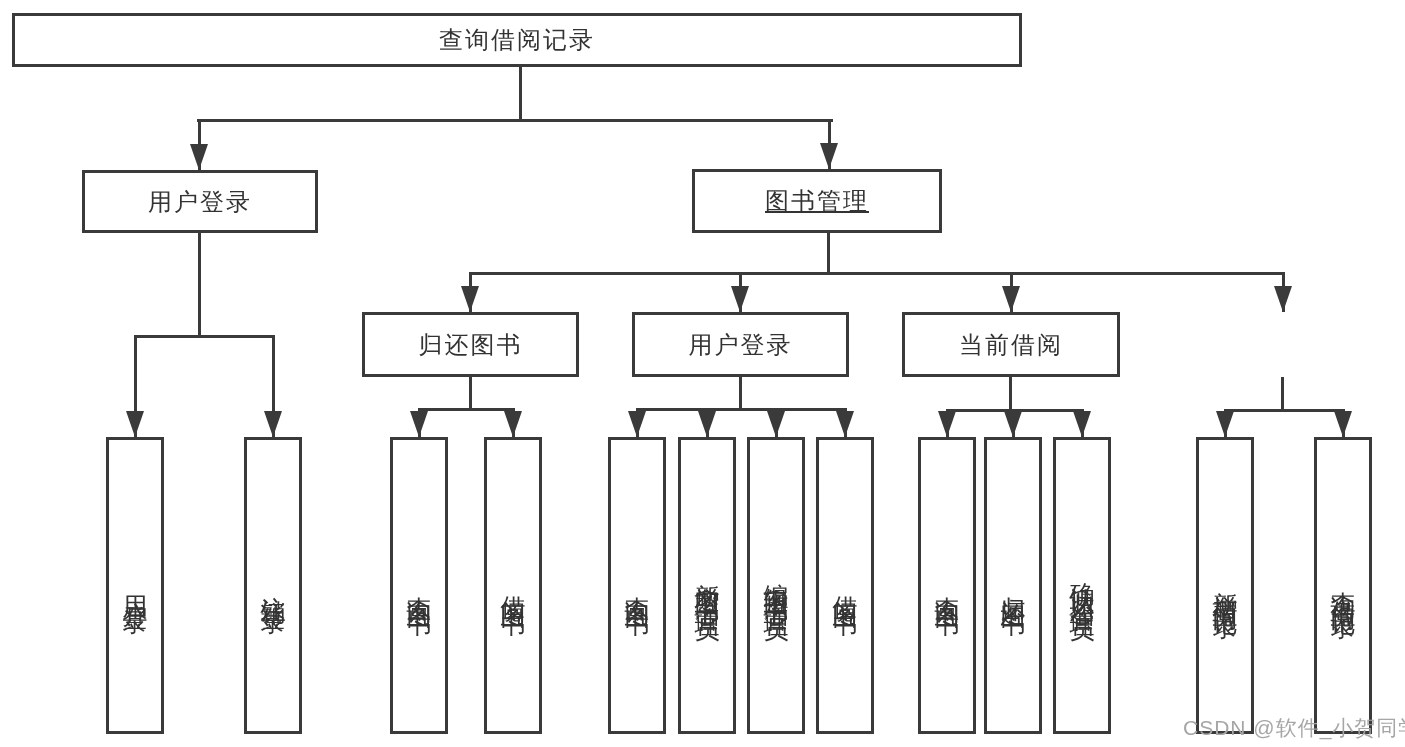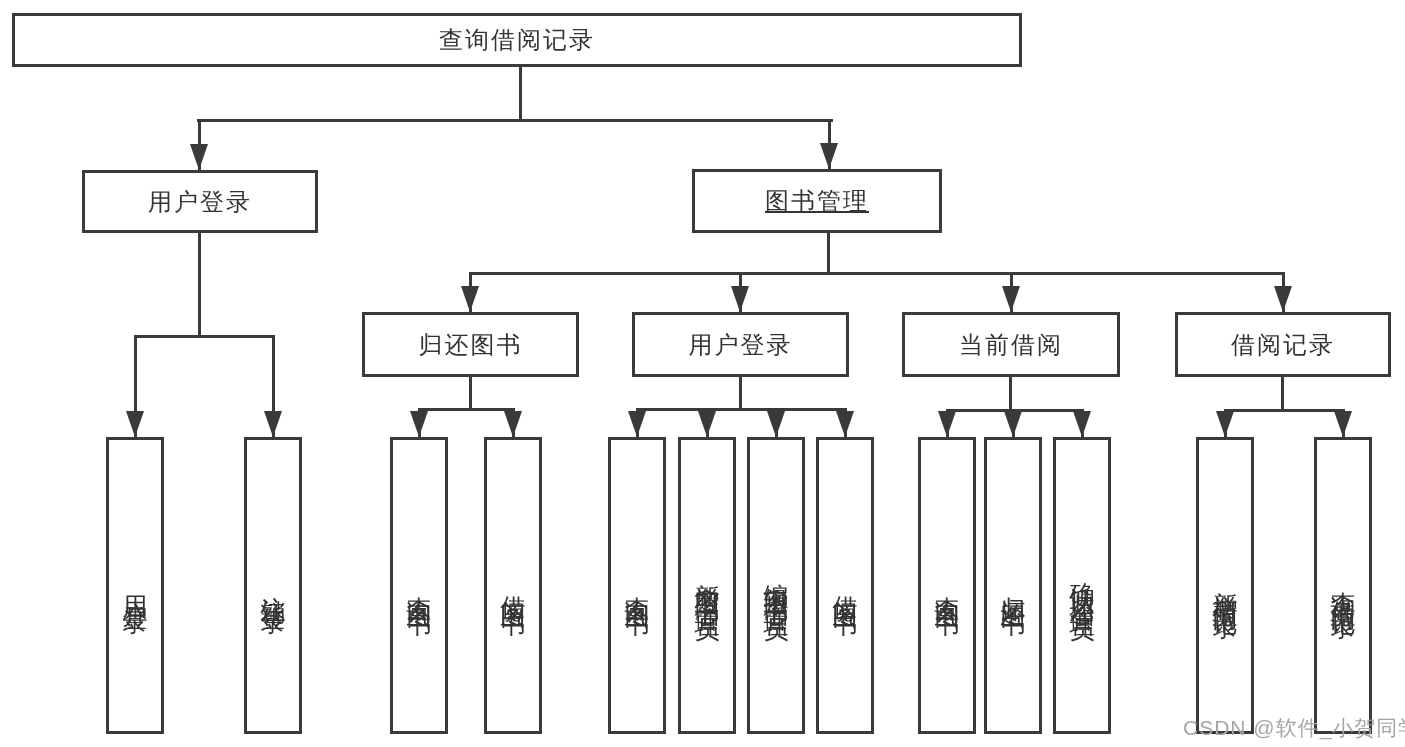--- a/index.html
+++ b/index.html
@@ -85,21 +85,20 @@
   <div class="node" style="left:82px; top:170px; width:236px; height:63px;">用户登录</div>
 
   <div class="node" style="left:692px; top:169px; width:250px; height:64px;text-decoration:underline;">图书管理</div>
 
   <div class="node" style="left:362px; top:312px; width:217px; height:65px;">归还图书</div>
 
   <div class="node" style="left:632px; top:312px; width:217px; height:65px;">用户登录</div>
 
   <div class="node" style="left:902px; top:312px; width:218px; height:65px;">当前借阅</div>
 
-  <div class="node" style="left:1175px; top:312px; width:216px; height:65px;">借阅记录</div>
 
   <div class="node leaf" style="left:106px;">用户登录</div>
 
   <div class="node leaf" style="left:244px;">注销登录</div>
 
   <div class="node leaf" style="left:390px;">查询图书</div>
 
   <div class="node leaf" style="left:484px;">借阅图书</div>
 
   <div class="node leaf" style="left:608px;">查询图书</div>

